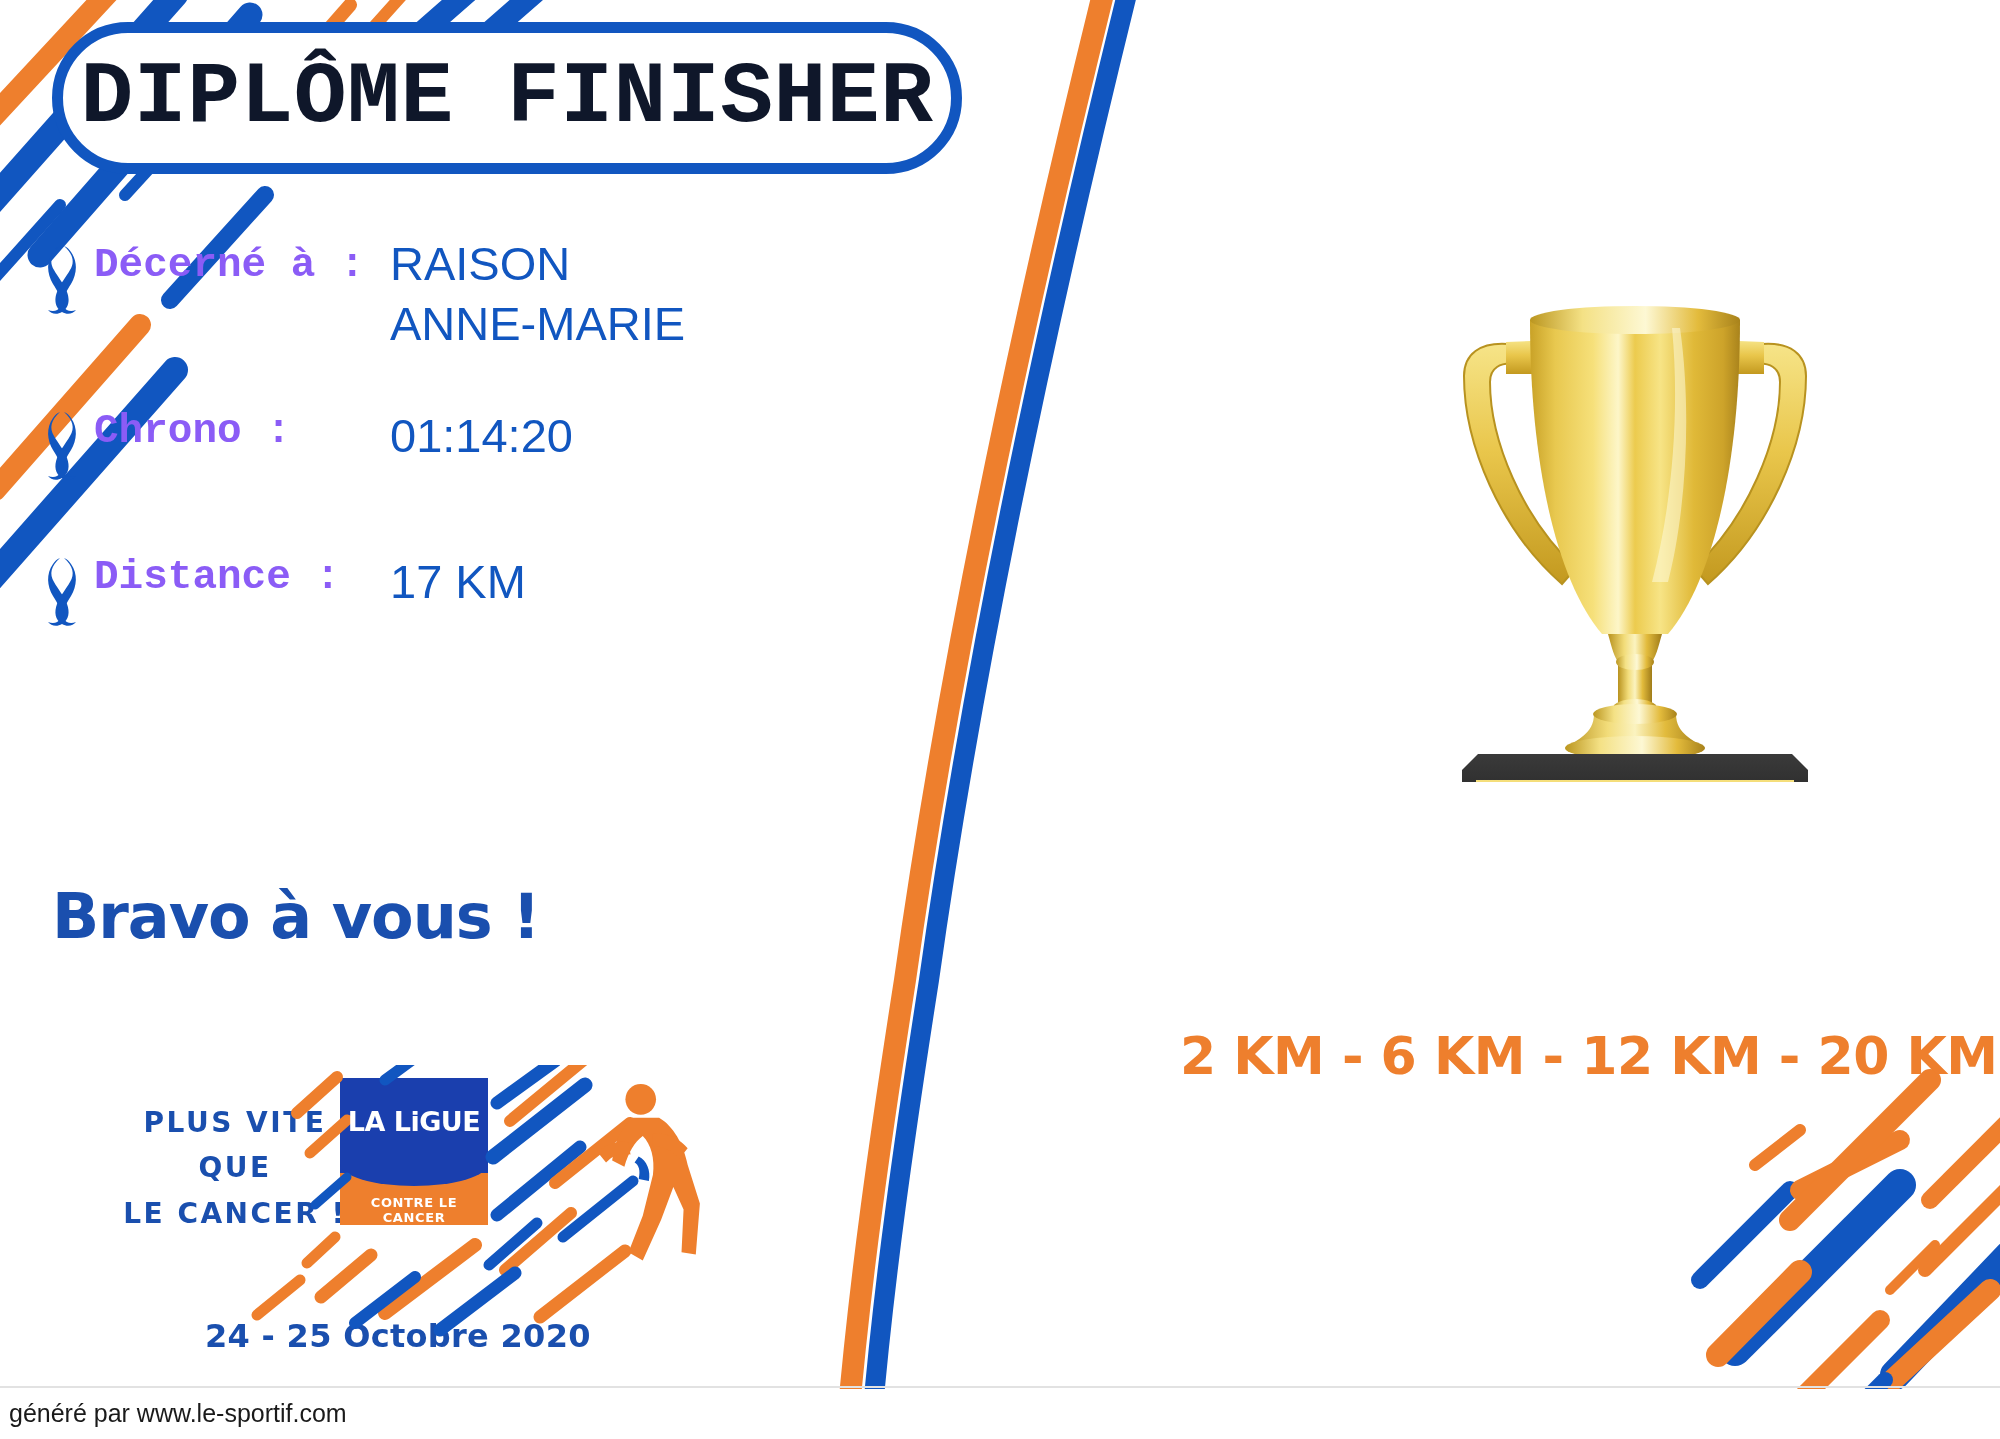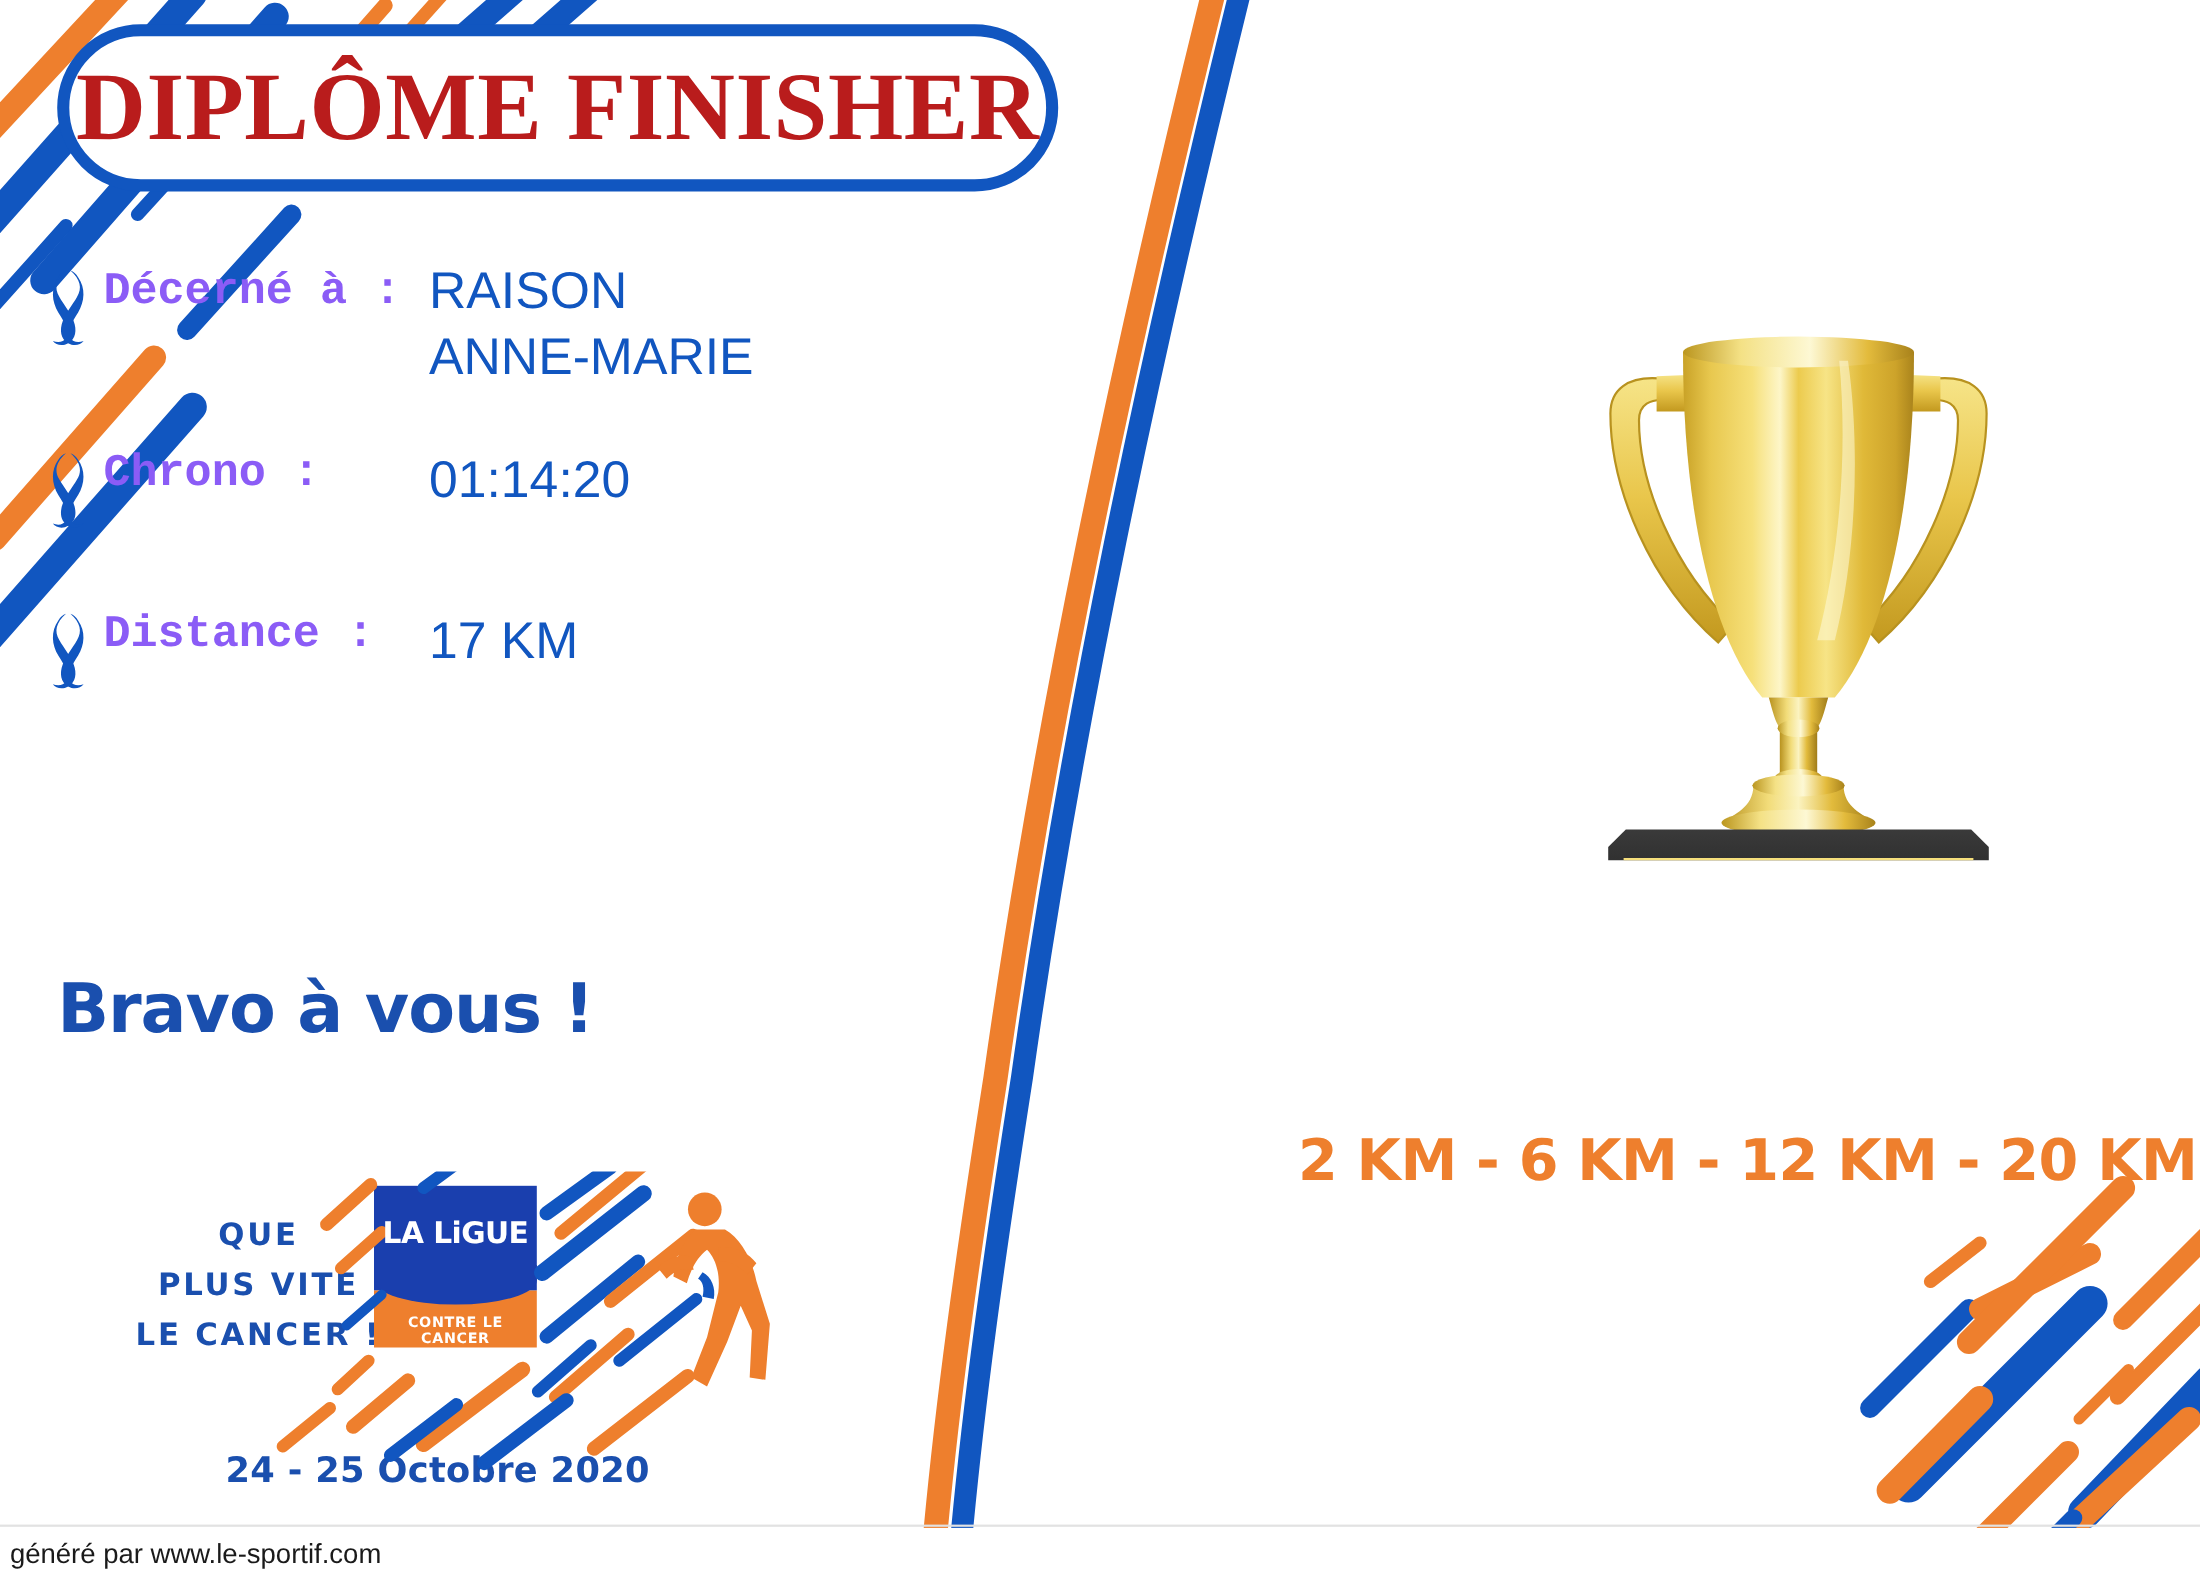--- a/index.html
+++ b/index.html
@@ -11,22 +11,22 @@
   .stage{position:absolute;left:0;top:0;width:2000px;height:1439px;overflow:hidden;background:#fff;}
 
   
   .title-pill{
     position:absolute;left:52px;top:22px;width:910px;height:152px;
     border:11px solid #1156c0;border-radius:76px;background:#ffffff;
     box-sizing:border-box;display:flex;align-items:center;justify-content:center;
     z-index:6;
   }
   .title-text{
-    color:#b91c1c;font-size:88px;font-weight:700;letter-spacing:0.5px;
-    white-space:nowrap;line-height:1;font-family:Liberation Serif, serif;
+    color:#0f172a;font-size:88px;font-weight:700;letter-spacing:0.5px;
+    white-space:nowrap;line-height:1;font-family:Liberation Mono, monospace;
   }
 
   
   .info-block{position:absolute;left:40px;top:238px;width:820px;z-index:7;}
   .info-row{display:flex;align-items:flex-start;position:absolute;left:0;}
   .row-decerne{top:0px;}
   .row-chrono{top:166px;}
   .row-distance{top:312px;}
 
   .ribbon{width:44px;height:74px;flex:0 0 44px;margin-right:10px;margin-top:4px;}
@@ -186,22 +186,22 @@
       <span class="lbl">Distance :</span>
       <span class="val val-dist">17 KM</span>
     </div>
   </div>
 
   <div class="bravo">Bravo à vous !</div>
 
   <div class="ligue-group">
 
     <div class="slogan">
+      <div>PLUS VITE</div>
       <div>QUE</div>
-      <div>PLUS VITE</div>
       <div>LE CANCER !</div>
     </div>
 
     <svg width="620" height="310" style="position:absolute;left:0;top:0;z-index:1;pointer-events:none;">
       <g stroke-linecap="round" fill="none">
         <line x1="212" y1="48" x2="252" y2="12" stroke="#ee7f2d" stroke-width="12"></line>
         <line x1="225" y1="88" x2="262" y2="55" stroke="#ee7f2d" stroke-width="11"></line>
         <line x1="230" y1="140" x2="262" y2="112" stroke="#1156c0" stroke-width="9"></line>
         <line x1="222" y1="198" x2="250" y2="172" stroke="#ee7f2d" stroke-width="11"></line>
         <line x1="236" y1="232" x2="286" y2="190" stroke="#ee7f2d" stroke-width="13"></line>

